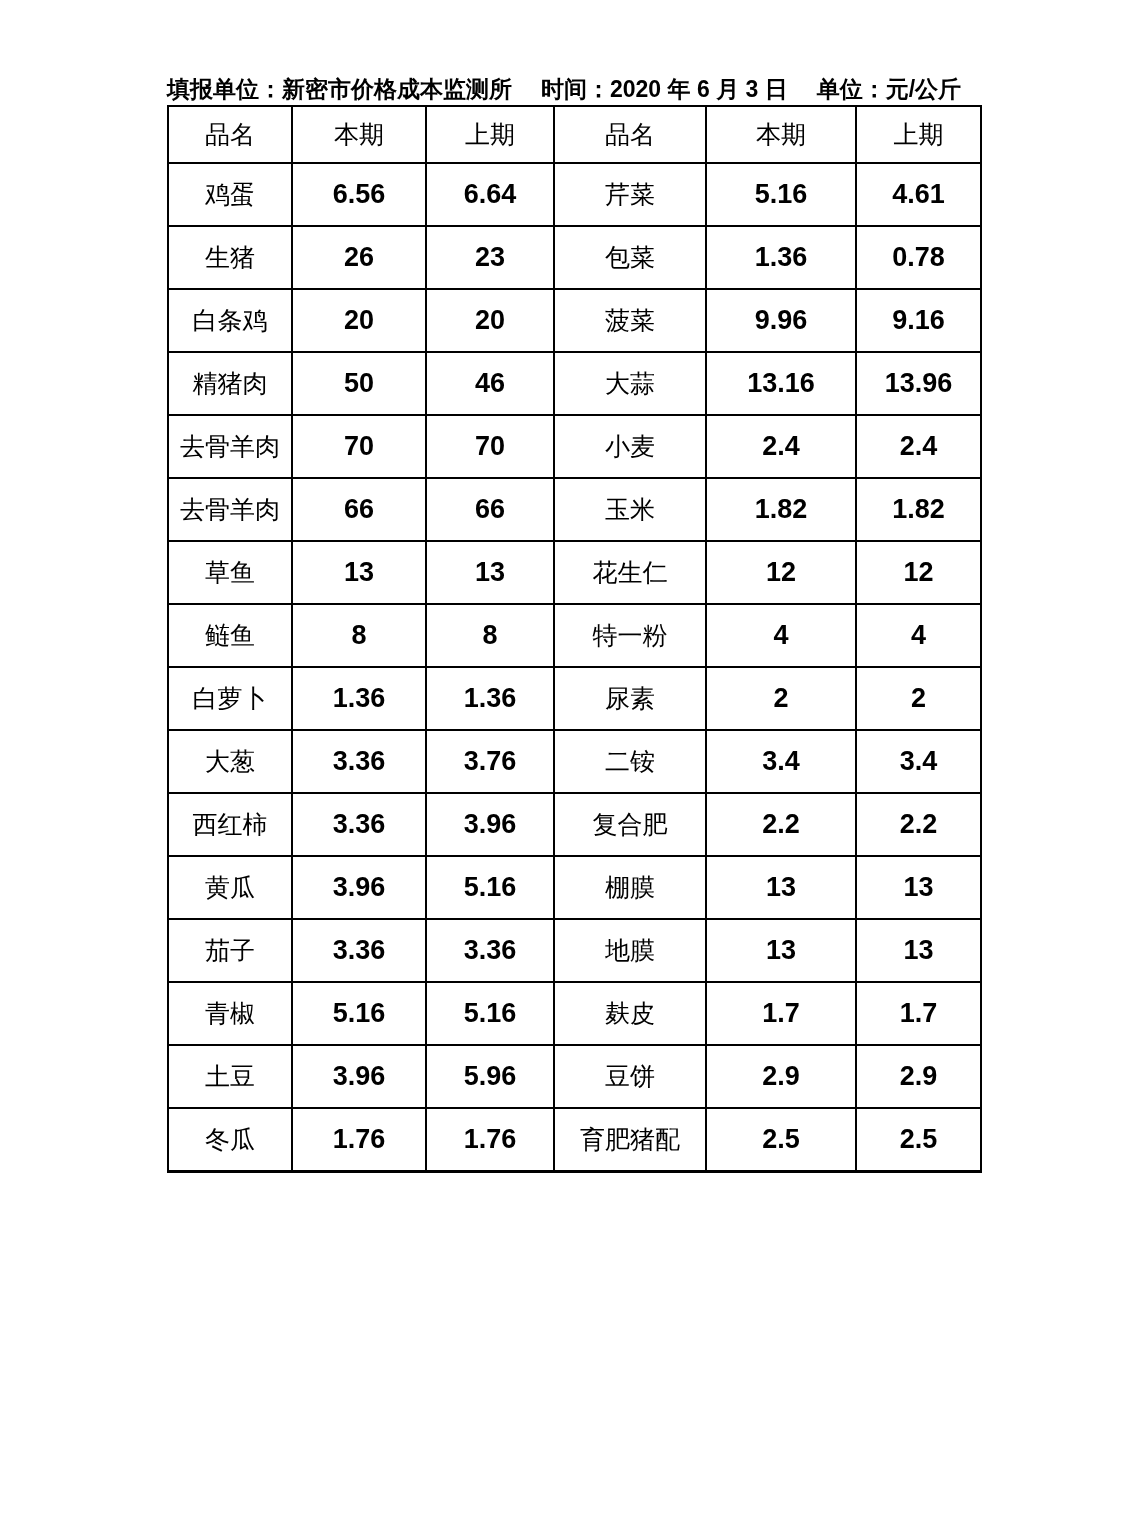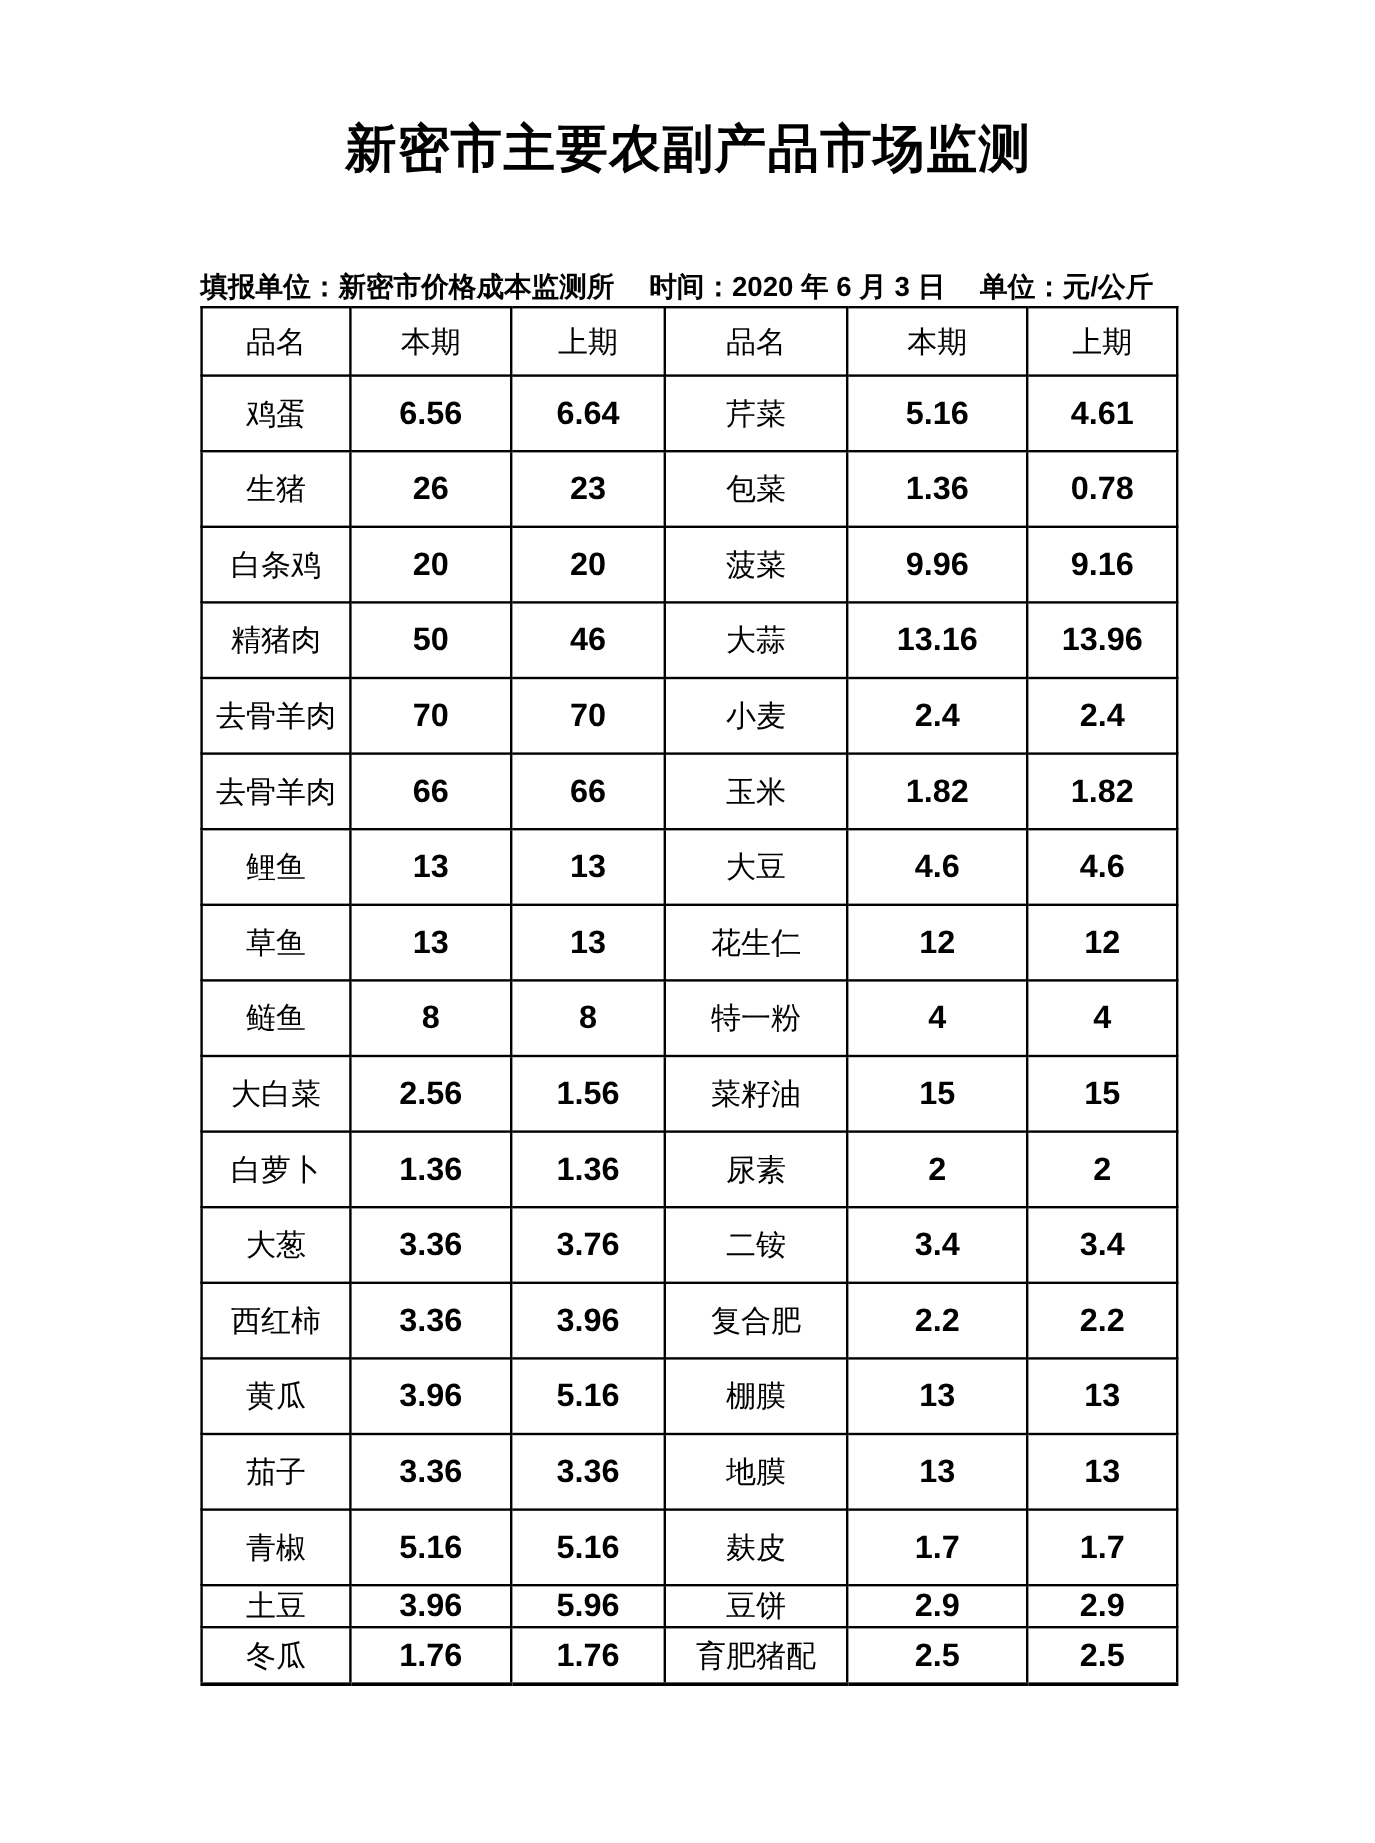--- a/index.html
+++ b/index.html
@@ -40,21 +40,20 @@
   }
   td.num-cell{
     font-family:"Liberation Sans",sans-serif;font-weight:600;font-size:27px;
   }
 </style>
 </head>
 <body>
 
 <div class="page">
 
-  <h1 class="title">新密市主要农副产品市场监测</h1>
 
   <div class="meta">
     <span class="meta-item"><span>填报单位：</span><span>新密市价格成本监测所</span></span>
     <span class="meta-item"><span>时间：</span><span>2020 年 6 月 3 日</span></span>
     <span class="meta-item"><span>单位：</span><span>元/公斤</span></span>
   </div>
 
   <table class="price-table">
     <colgroup>
       <col style="width:124px">
@@ -117,52 +116,36 @@
         </tr>
         <tr>
           <td class="name-cell">去骨羊肉</td>
           <td class="num-cell">66</td>
           <td class="num-cell">66</td>
           <td class="name-cell">玉米</td>
           <td class="num-cell">1.82</td>
           <td class="num-cell">1.82</td>
         </tr>
         <tr>
-          <td class="name-cell">鲤鱼</td>
-          <td class="num-cell">13</td>
-          <td class="num-cell">13</td>
-          <td class="name-cell">大豆</td>
-          <td class="num-cell">4.6</td>
-          <td class="num-cell">4.6</td>
-        </tr>
-        <tr>
           <td class="name-cell">草鱼</td>
           <td class="num-cell">13</td>
           <td class="num-cell">13</td>
           <td class="name-cell">花生仁</td>
           <td class="num-cell">12</td>
           <td class="num-cell">12</td>
         </tr>
         <tr>
           <td class="name-cell">鲢鱼</td>
           <td class="num-cell">8</td>
           <td class="num-cell">8</td>
           <td class="name-cell">特一粉</td>
           <td class="num-cell">4</td>
           <td class="num-cell">4</td>
         </tr>
         <tr>
-          <td class="name-cell">大白菜</td>
-          <td class="num-cell">2.56</td>
-          <td class="num-cell">1.56</td>
-          <td class="name-cell">菜籽油</td>
-          <td class="num-cell">15</td>
-          <td class="num-cell">15</td>
-        </tr>
-        <tr>
           <td class="name-cell">白萝卜</td>
           <td class="num-cell">1.36</td>
           <td class="num-cell">1.36</td>
           <td class="name-cell">尿素</td>
           <td class="num-cell">2</td>
           <td class="num-cell">2</td>
         </tr>
         <tr>
           <td class="name-cell">大葱</td>
           <td class="num-cell">3.36</td>

